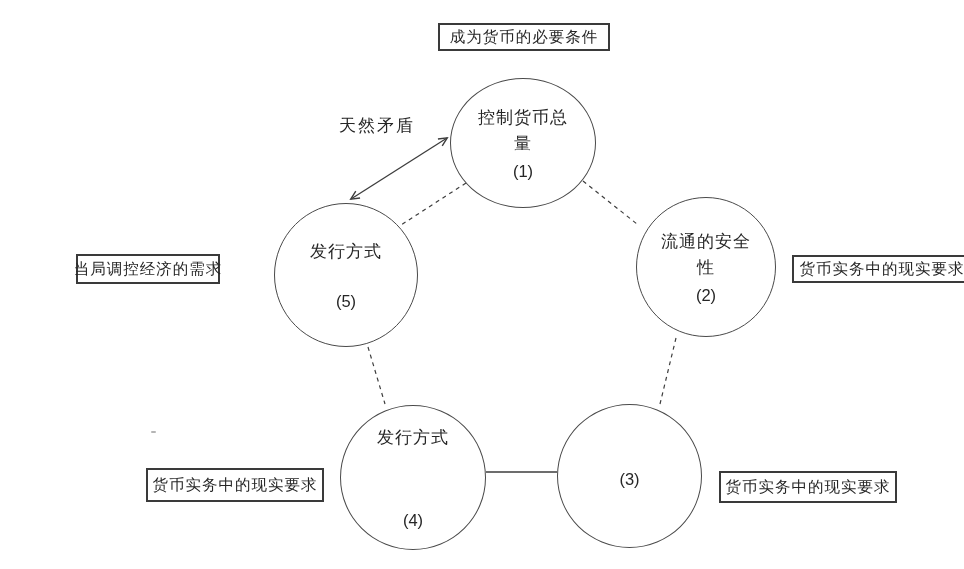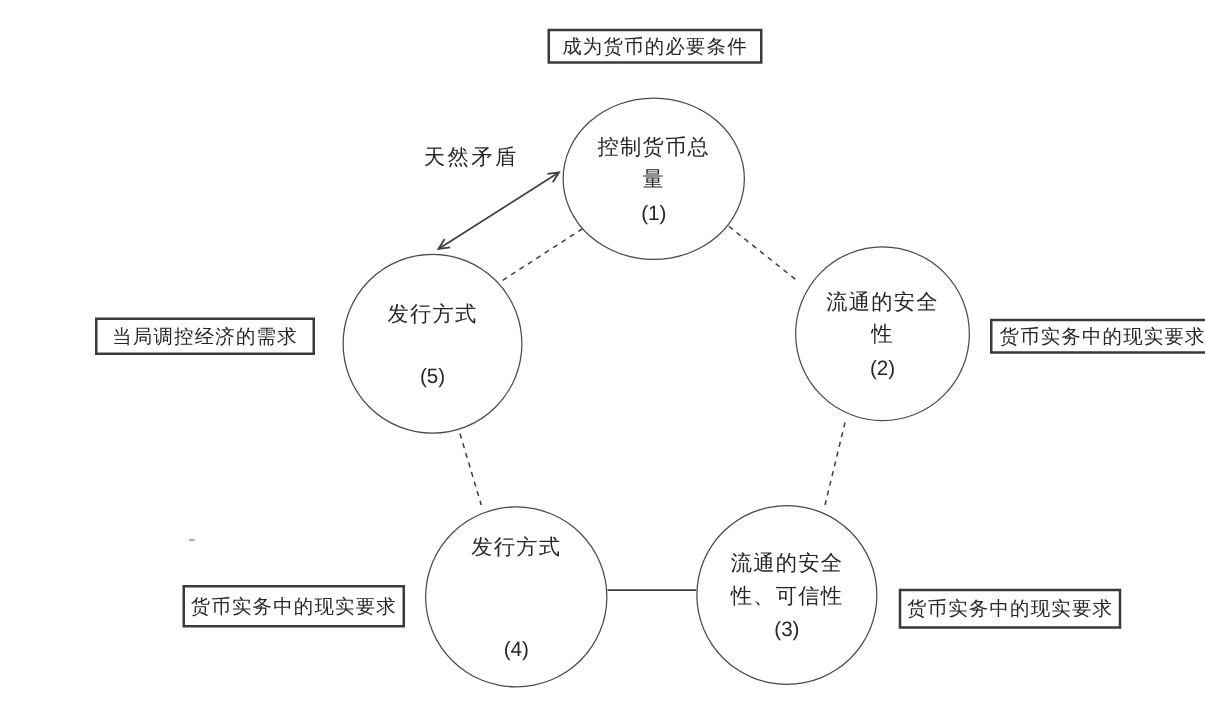--- a/index.html
+++ b/index.html
@@ -63,21 +63,21 @@
     display: flex;
     align-items: center;
     justify-content: center;
     font-size: 15.5px;
     letter-spacing: 1px;
     color: #262626;
     box-sizing: border-box;
     white-space: nowrap;
   }
   .box-title        { left: 399px; top: 23px;  width: 172px; height: 28px; }
-  .box-left         { left: 37px;  top: 254px; width: 176px; height: 30px; }
+  .box-left         { left: 37px;  top: 254px; width: 144px; height: 30px; }
   .box-right        { left: 753px; top: 255px; width: 180px; height: 28px; }
   .box-bottom-left  { left: 107px; top: 468px; width: 178px; height: 34px; }
   .box-bottom-right { left: 680px; top: 471px; width: 178px; height: 32px; }
 
   .arrow-label {
     position: absolute;
     left: 294px; top: 114px;
     width: 88px; height: 23px;
     display: flex;
     align-items: center;
@@ -129,21 +129,20 @@
     <div class="circle-label">控制货币总量</div>
     <div class="circle-number">(1)</div>
   </div>
 
   <div class="circle c2">
     <div class="circle-label">流通的安全性</div>
     <div class="circle-number">(2)</div>
   </div>
 
   <div class="circle c3">
-    <div class="circle-label">流通的安全性、可信性</div>
     <div class="circle-number">(3)</div>
   </div>
 
   <div class="circle c4 big-gap">
     <div class="circle-label">发行方式</div>
     <div class="circle-number">(4)</div>
   </div>
 
   <div class="circle c5 big-gap">
     <div class="circle-label">发行方式</div>

